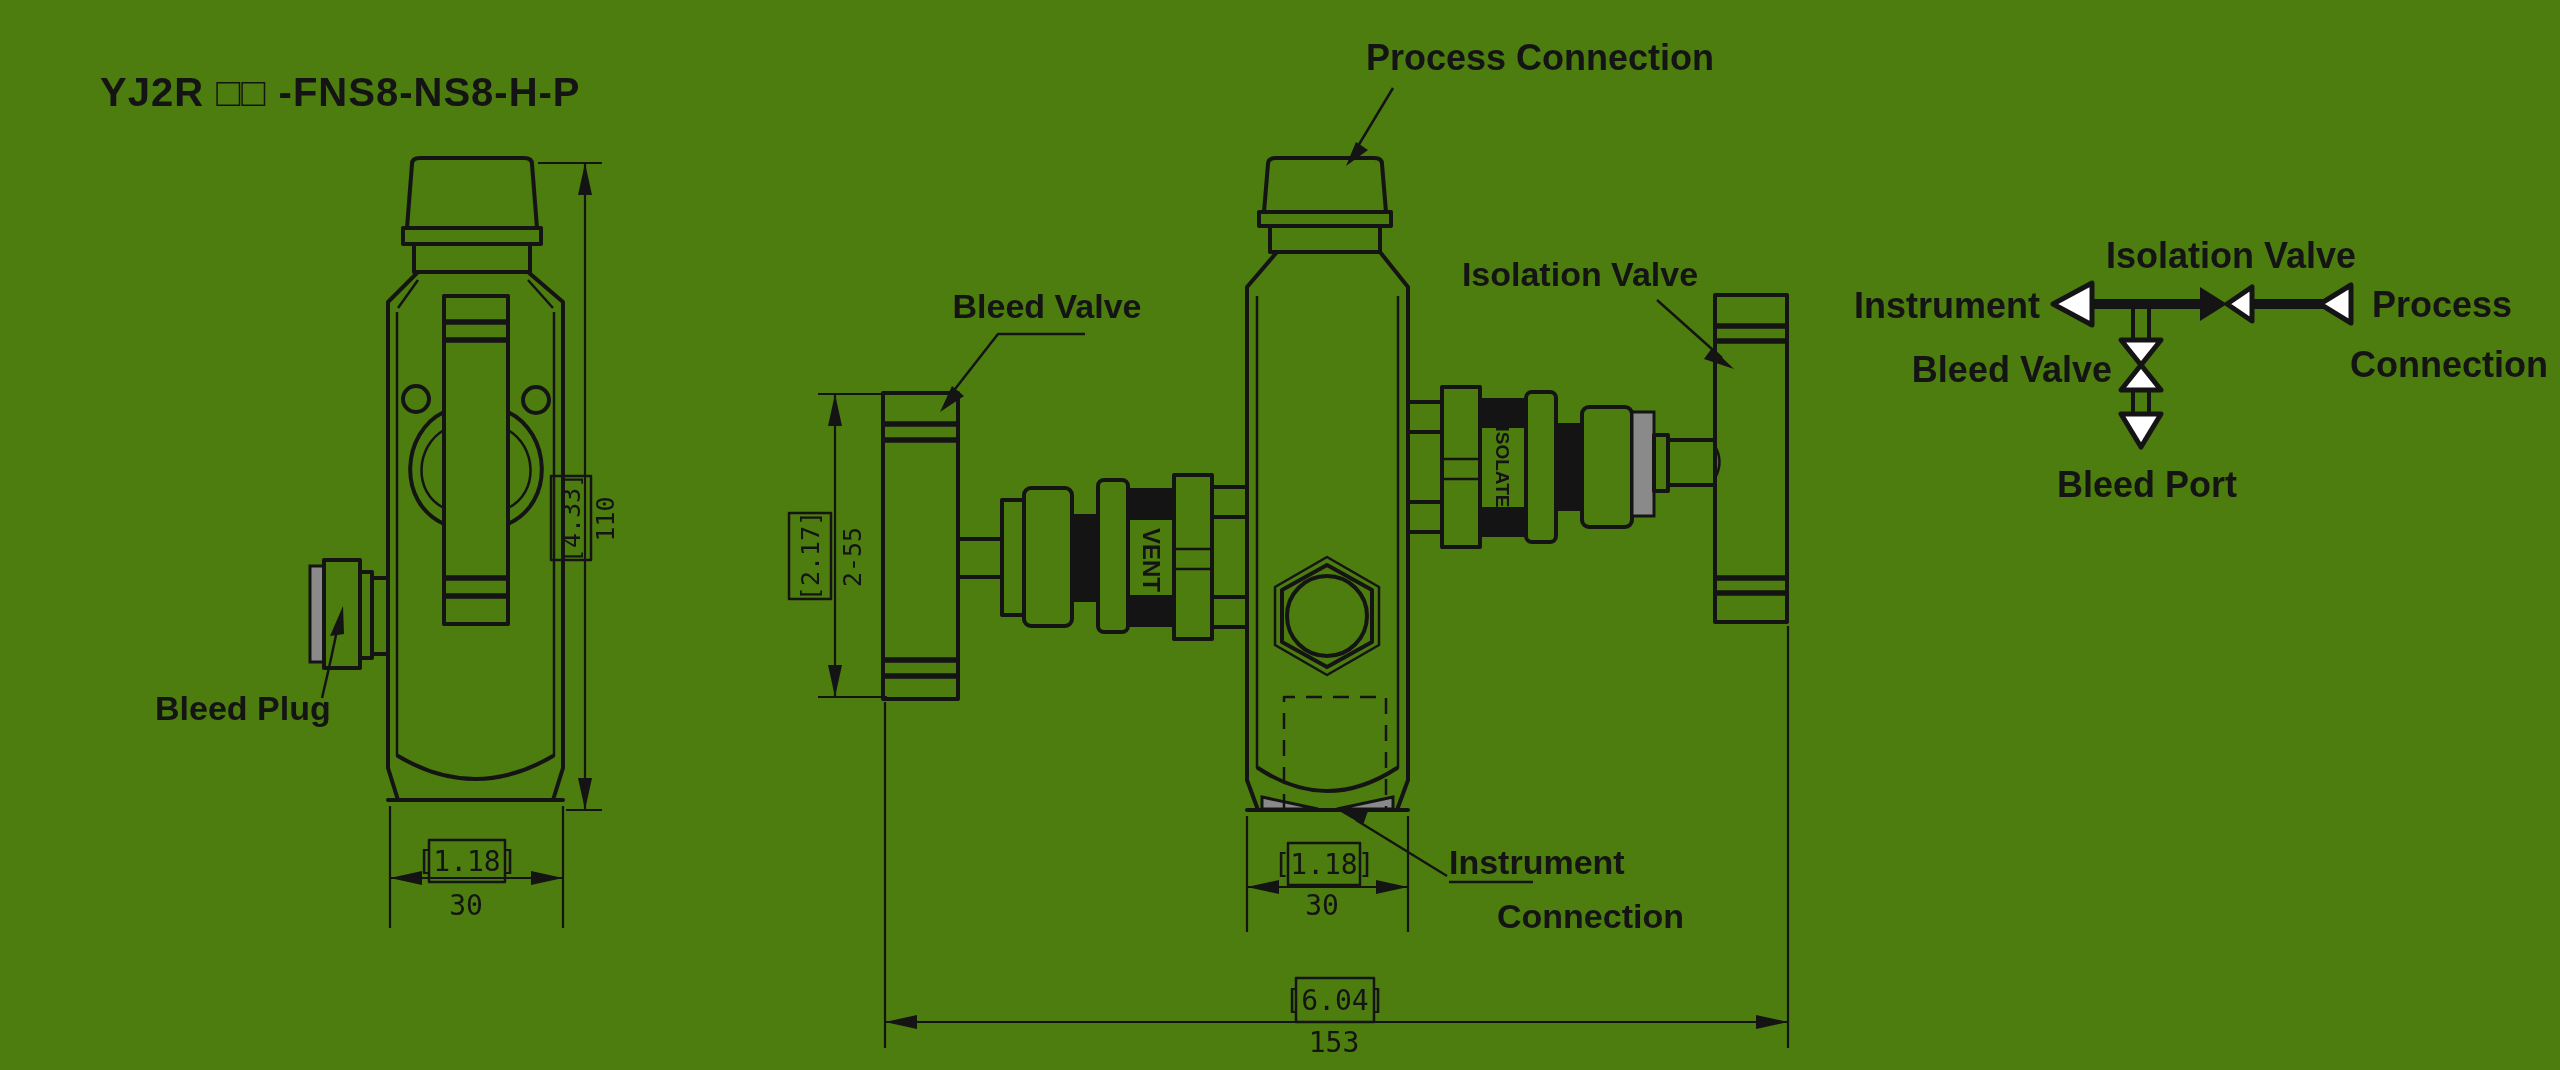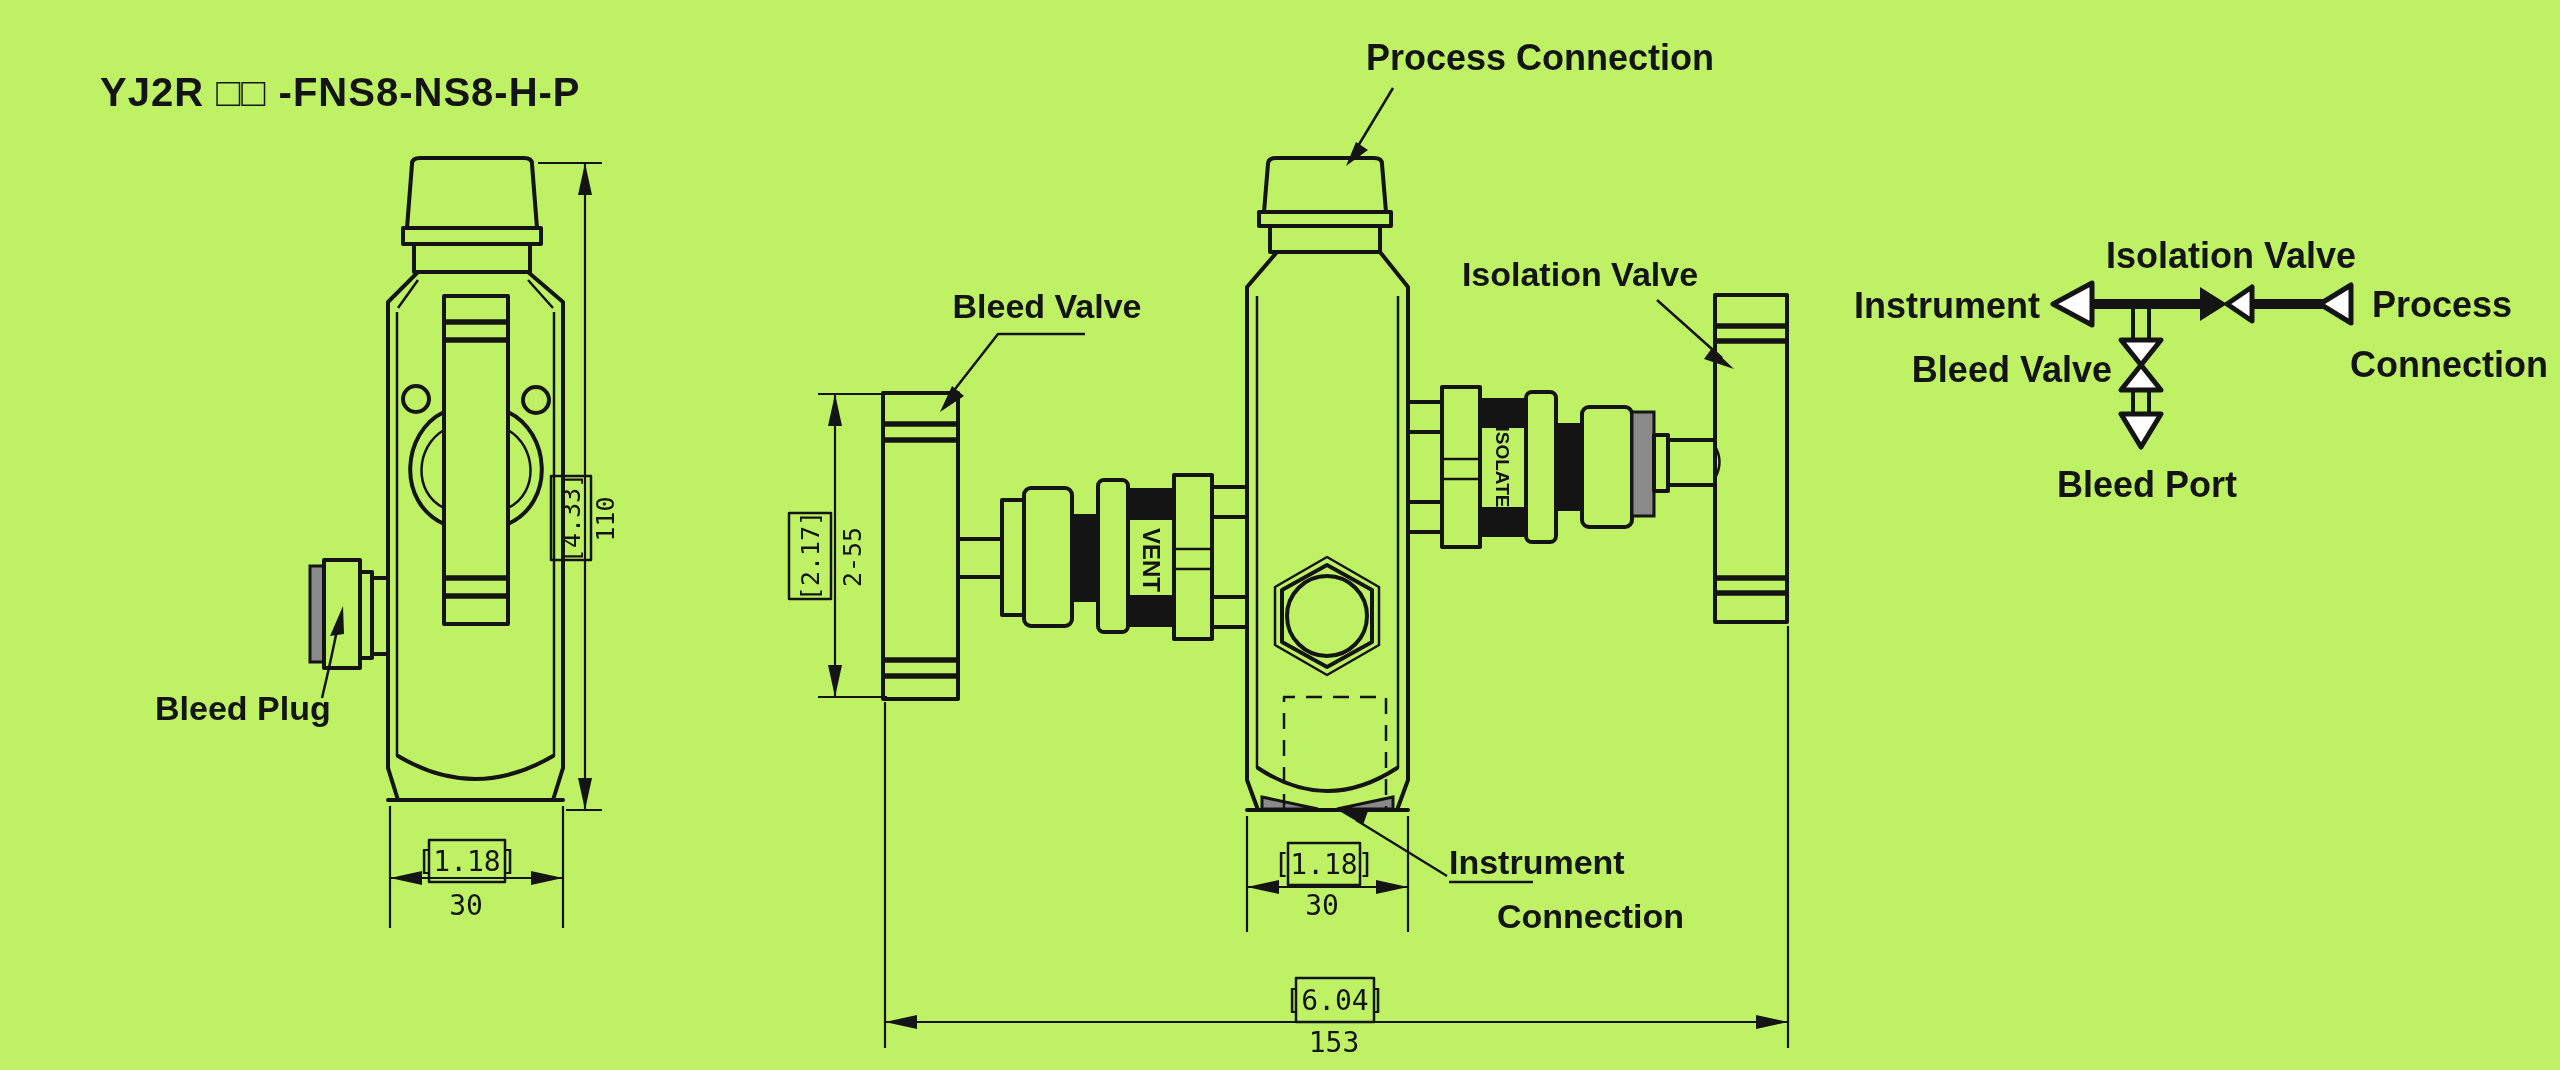--- a/index.html
+++ b/index.html
@@ -1,16 +1,16 @@
 <!DOCTYPE html>
 <html><head>
 <meta charset="utf-8">
 <style>
   html,body{margin:0;padding:0;background:#fff;}
-  #stage{position:relative;width:2560px;height:1070px;background:#bef264;overflow:hidden;
+  #stage{position:relative;width:2560px;height:1070px;background:#4d7c0f;overflow:hidden;
          font-family:"Liberation Sans",sans-serif;text-decoration:underline;}
   svg{position:absolute;left:0;top:0;}
   text{fill:#141414;}
   .lbl{font-family:"Liberation Sans",sans-serif;font-weight:bold;font-size:34px;}
   .lbl36{font-family:"Liberation Sans",sans-serif;font-weight:bold;font-size:36px;}
   .title{font-family:"Liberation Sans",sans-serif;font-weight:600;font-size:40px;letter-spacing:1px;}
   .dim{font-family:"DejaVu Sans Mono",monospace;font-size:28px;}
   .dim26{font-family:"DejaVu Sans Mono",monospace;font-size:25px;}
   .mark{font-family:"Liberation Sans",sans-serif;font-weight:bold;font-size:24px;}
   .mark2{font-family:"Liberation Sans",sans-serif;font-weight:bold;font-size:19px;}

